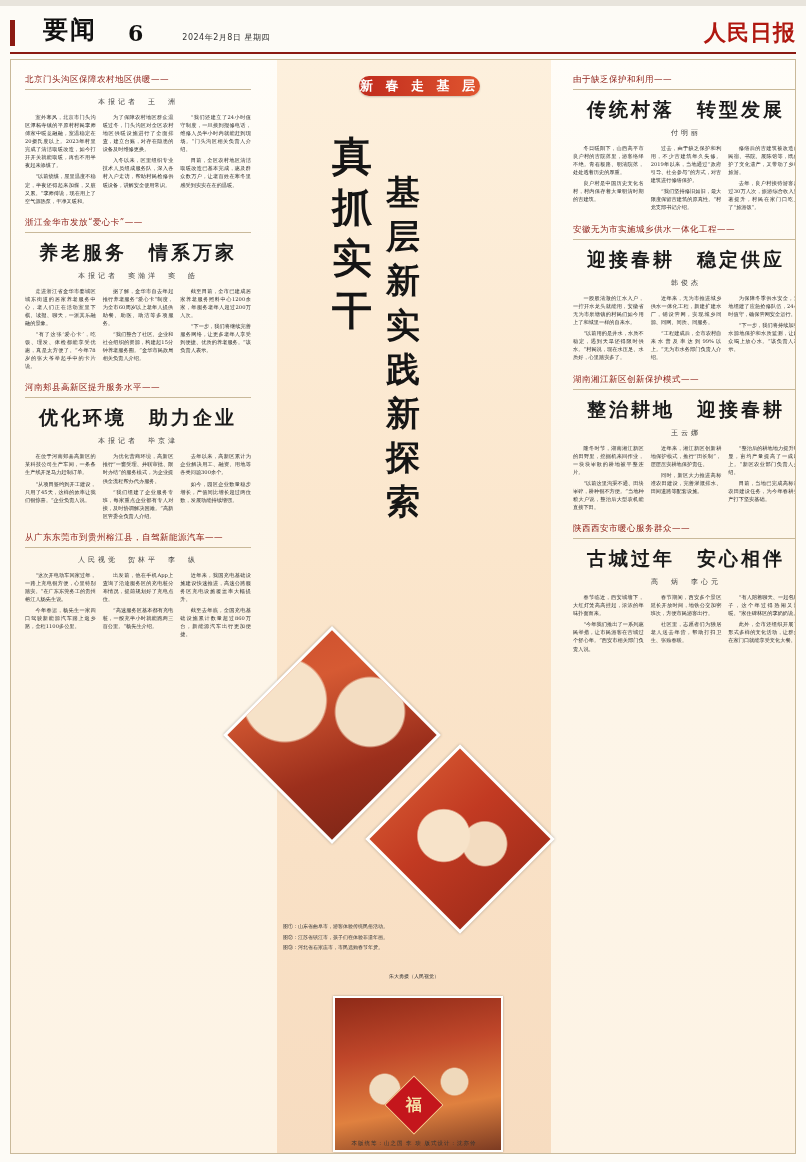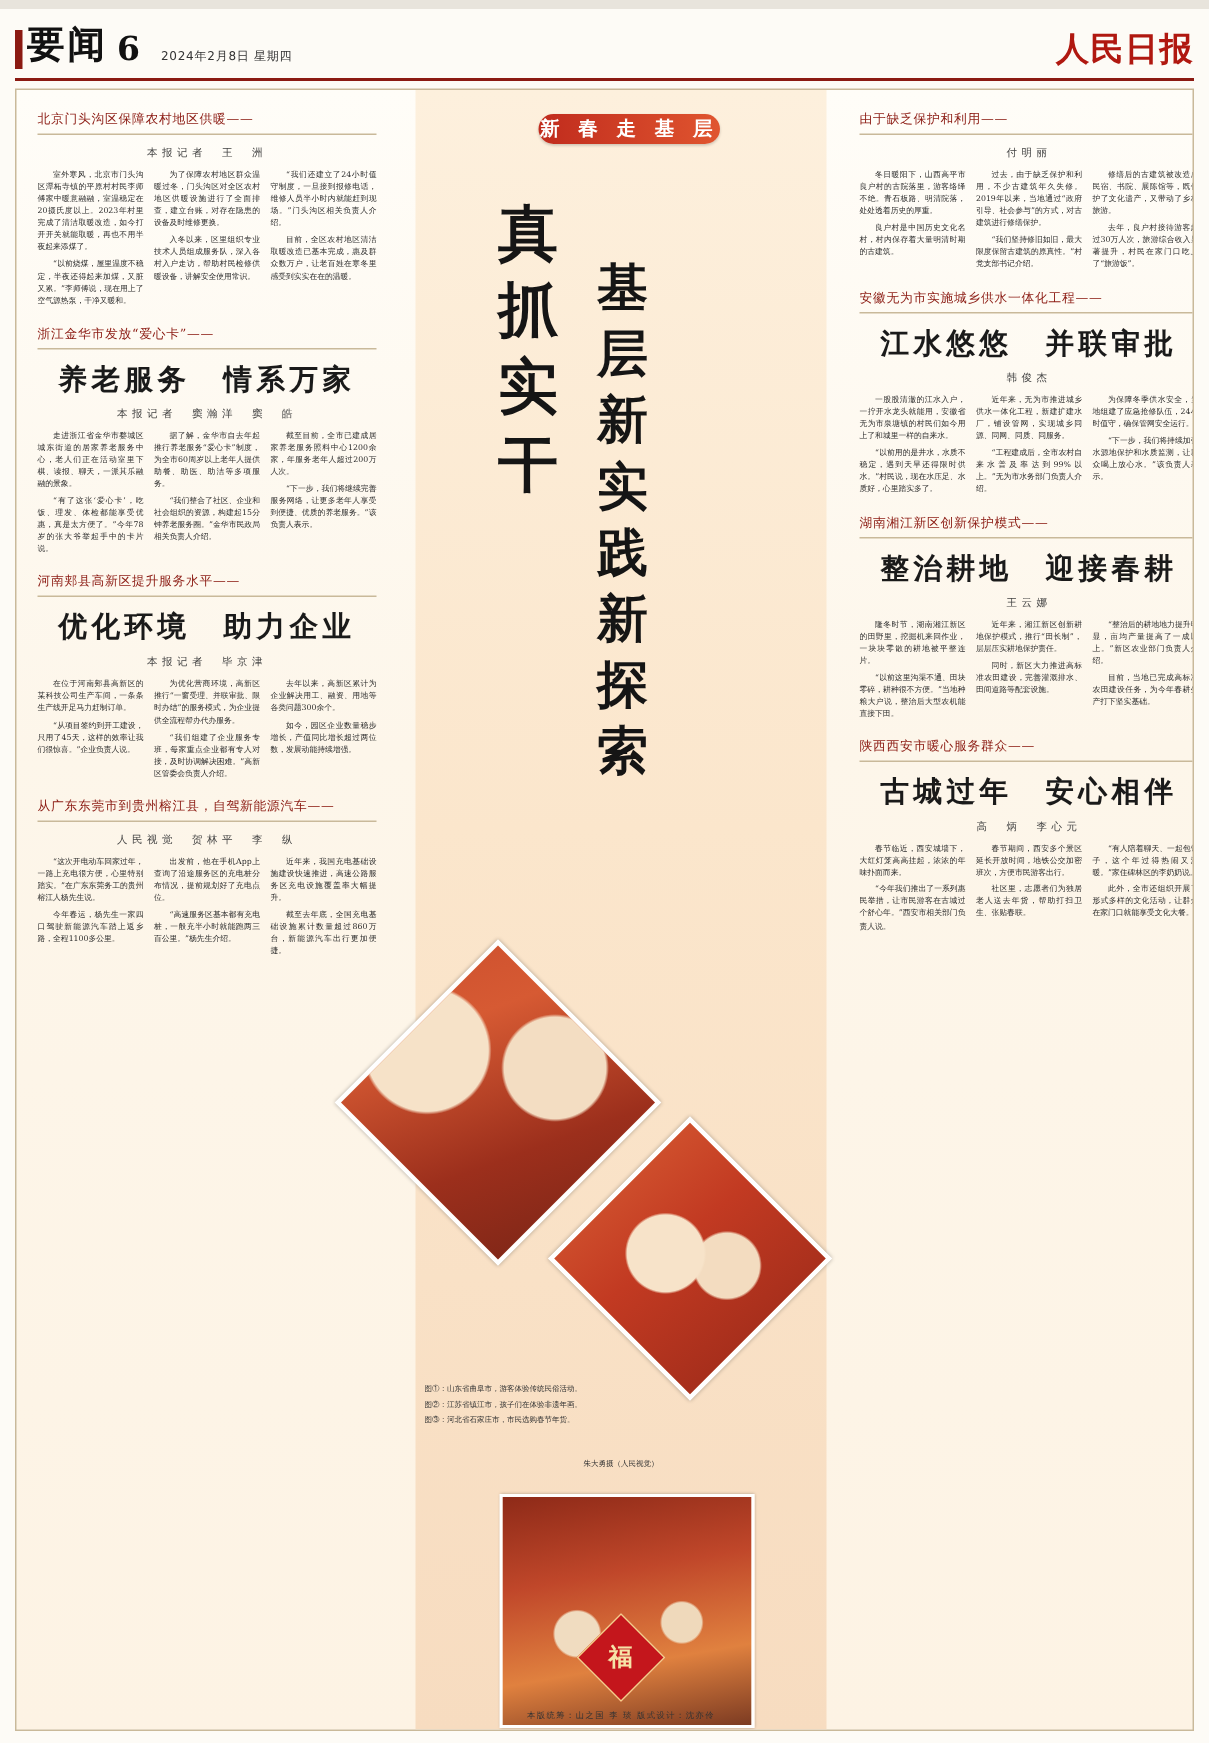--- a/index.html
+++ b/index.html
@@ -17,21 +17,21 @@
     padding:0;
   }
   
   .masthead{
     position:relative;
     height:46px;
     margin:6px 10px 0 10px;
     border-bottom:2px solid #8b1a12;
     display:flex;align-items:center;
   }
-  .mast-left{display:flex;align-items:flex-end;gap:0;}
+  .mast-left{display:flex;align-items:flex-end;gap:25px;}
   .mast-bar{
     width:5px;height:26px;background:#8b1a12;margin-right:3px;
   }
   .mast-title{
     font-family:"DejaVu Serif","Liberation Serif",serif;
     font-size:25px;font-weight:bold;color:#111;letter-spacing:2px;
   }
   .mast-num{
     font-family:"DejaVu Serif","Liberation Serif",serif;
     font-size:22px;font-weight:bold;color:#111;margin-left:6px;
@@ -103,21 +103,21 @@
   .center-title{
     position:absolute;left:266px;top:52px;width:324px;height:520px;
   }
   .ct-col-a{ 
     position:absolute;left:52px;top:18px;
     font-size:40px;line-height:1.28;font-weight:bold;color:#151515;
     font-family:"DejaVu Serif","Liberation Serif",serif;
     width:46px;text-align:center;
   }
   .ct-col-b{ 
-    position:absolute;left:118px;top:58px;
+    position:absolute;left:106px;top:58px;
     font-size:34px;line-height:1.30;font-weight:bold;color:#151515;
     font-family:"DejaVu Serif","Liberation Serif",serif;
     width:40px;text-align:center;
   }
   .photo{
     position:absolute;overflow:hidden;
   }
   .diamond{
     transform:rotate(45deg);
     border:3px solid #fff;
@@ -255,34 +255,35 @@
           <p>截至去年底，全国充电基础设施累计数量超过860万台，新能源汽车出行更加便捷。</p>
         </div>
       </div>
 
     </div>
 
     <div class="col col-right">
 
       <div class="art">
         <div class="art-kicker">由于缺乏保护和利用——</div>
+        <div class="art-title">传统村落　转型发展</div>
         <div class="art-by">付明丽</div>
         <div class="art-cols">
           <p>冬日暖阳下，山西高平市良户村的古院落里，游客络绎不绝。青石板路、明清院落，处处透着历史的厚重。</p>
           <p>良户村是中国历史文化名村，村内保存着大量明清时期的古建筑。</p>
           <p>过去，由于缺乏保护和利用，不少古建筑年久失修。2019年以来，当地通过“政府引导、社会参与”的方式，对古建筑进行修缮保护。</p>
           <p>“我们坚持修旧如旧，最大限度保留古建筑的原真性。”村党支部书记介绍。</p>
           <p>修缮后的古建筑被改造成民宿、书院、展陈馆等，既保护了文化遗产，又带动了乡村旅游。</p>
           <p>去年，良户村接待游客超过30万人次，旅游综合收入显著提升，村民在家门口吃上了“旅游饭”。</p>
         </div>
       </div>
 
       <div class="art">
         <div class="art-kicker">安徽无为市实施城乡供水一体化工程——</div>
-        <div class="art-title">江水悠悠　并联审批</div>
+        <div class="art-title">迎接春耕　稳定供应</div>
         <div class="art-by">韩俊杰</div>
         <div class="art-cols">
           <p>一股股清澈的江水入户，一拧开水龙头就能用，安徽省无为市泉塘镇的村民们如今用上了和城里一样的自来水。</p>
           <p>“以前用的是井水，水质不稳定，遇到天旱还得限时供水。”村民说，现在水压足、水质好，心里踏实多了。</p>
           <p>近年来，无为市推进城乡供水一体化工程，新建扩建水厂，铺设管网，实现城乡同源、同网、同质、同服务。</p>
           <p>“工程建成后，全市农村自来水普及率达到99%以上。”无为市水务部门负责人介绍。</p>
           <p>为保障冬季供水安全，当地组建了应急抢修队伍，24小时值守，确保管网安全运行。</p>
           <p>“下一步，我们将持续加强水源地保护和水质监测，让群众喝上放心水。”该负责人表示。</p>
         </div>
       </div>

